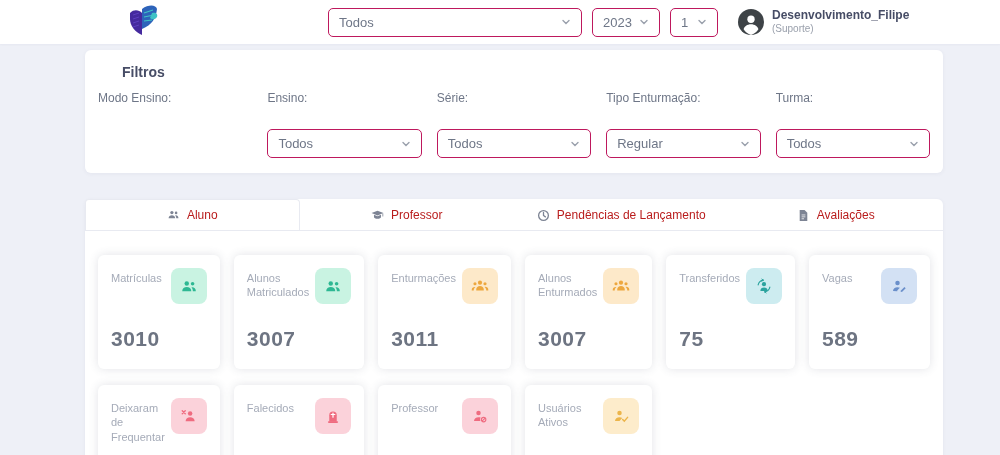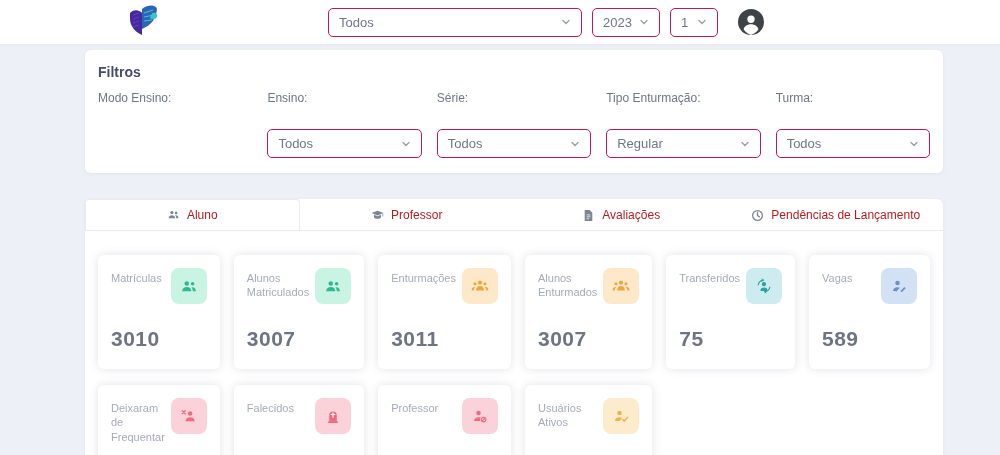--- a/index.html
+++ b/index.html
@@ -28,21 +28,21 @@
   .user-text { display:flex; flex-direction:column; line-height:1.15; }
   .user-name { font-size:12px; font-weight:bold; color:#474d66; }
   .user-role { font-size:10px; color:#9aa0ac; }
 
   
   .panel {
     background:#fff; width:858px; margin-left:85px; border-radius:6px;
     box-shadow:0 1px 4px rgba(70,70,110,0.06);
   }
   .filters-panel { margin-top:6px; padding:14px 13px 15px; }
-  .filters-title { font-size:14px; font-weight:bold; color:#474d66; margin-bottom:11px; }
+  .filters-title { font-size:14px; font-weight:bold; color:#474d66; margin-bottom:11px;margin-left:24px; }
   .filter-row { display:flex; gap:15px; }
   .filter-group { flex:1; }
   .filter-label { display:block; font-size:12px; color:#6e7687; margin-bottom:24px; }
 
   
   .tabs-panel { margin-top:26px; min-height:285px; border-radius:6px 6px 0 0; }
   .tabbar { display:flex; border-bottom:1px solid #e8eaf1; }
   .tab {
     flex:1; height:31px; display:flex; align-items:center; justify-content:center;
     gap:7px; font-size:12px; color:#b91c1c; cursor:pointer;
@@ -110,20 +110,24 @@
         </svg>
     </div>
   </div>
 
   <div class="user-block">
     <svg width="26" height="26" viewBox="0 0 24 24">
       <circle cx="12" cy="12" r="12" fill="#3e4347"></circle>
       <circle cx="12" cy="9.5" r="3.4" fill="#fff"></circle>
       <path d="M12 14c3.5 0 6.3 2 6.8 4.8A11.9 11.9 0 0 1 12 24a11.9 11.9 0 0 1-6.8-5.2C5.7 16 8.5 14 12 14z" fill="#fff"></path>
     </svg>
+    <div class="user-text">
+      <span class="user-name">Desenvolvimento_Filipe</span>
+      <span class="user-role">(Suporte)</span>
+    </div>
   </div>
 </div>
 
 <div class="panel filters-panel">
   <div class="filters-title">Filtros</div>
   <div class="filter-row">
 
     <div class="filter-group">
       <span class="filter-label">Modo Ensino:</span>
     </div>
@@ -189,35 +193,35 @@
         <svg width="13" height="13" viewBox="0 0 24 24" fill="currentColor">
             <path d="M12 3L1 7.5l11 4.5 11-4.5z"></path>
             <path d="M5.5 10.8v3.9c0 1.8 2.9 3.3 6.5 3.3s6.5-1.5 6.5-3.3v-3.9L12 13.5z"></path>
             <rect x="21.2" y="8" width="1.4" height="6" rx="0.7"></rect>
           </svg>
       </span>
       <span>Professor</span>
     </div>
     <div class="tab">
       <span class="ticon">
+        <svg width="13" height="13" viewBox="0 0 24 24" fill="none" stroke="currentColor" stroke-width="2.4">
+            <circle cx="12" cy="12" r="9"></circle>
+            <path d="M12 6.5V12l3.5 2.5" stroke-linecap="round"></path>
+          </svg>
+      </span>
+      <span>Pendências de Lançamento</span>
+    </div>
+    <div class="tab">
+      <span class="ticon">
         <svg width="13" height="13" viewBox="0 0 24 24">
             <path d="M5 2h9l5 5v15H5z" fill="currentColor"></path>
             <path d="M8.5 11h7M8.5 14.5h7M8.5 18h4.5" stroke="#fff" stroke-width="1.4"></path>
           </svg>
       </span>
       <span>Avaliações</span>
-    </div>
-    <div class="tab">
-      <span class="ticon">
-        <svg width="13" height="13" viewBox="0 0 24 24" fill="none" stroke="currentColor" stroke-width="2.4">
-            <circle cx="12" cy="12" r="9"></circle>
-            <path d="M12 6.5V12l3.5 2.5" stroke-linecap="round"></path>
-          </svg>
-      </span>
-      <span>Pendências de Lançamento</span>
     </div>
   </div>
 
   <div class="cards">
 
     <div class="card">
       <div class="card-top">
         <span class="card-label">Matrículas</span>
         <span class="card-icon tint-green">
           <svg width="18" height="18" viewBox="0 0 24 24" fill="currentColor">

